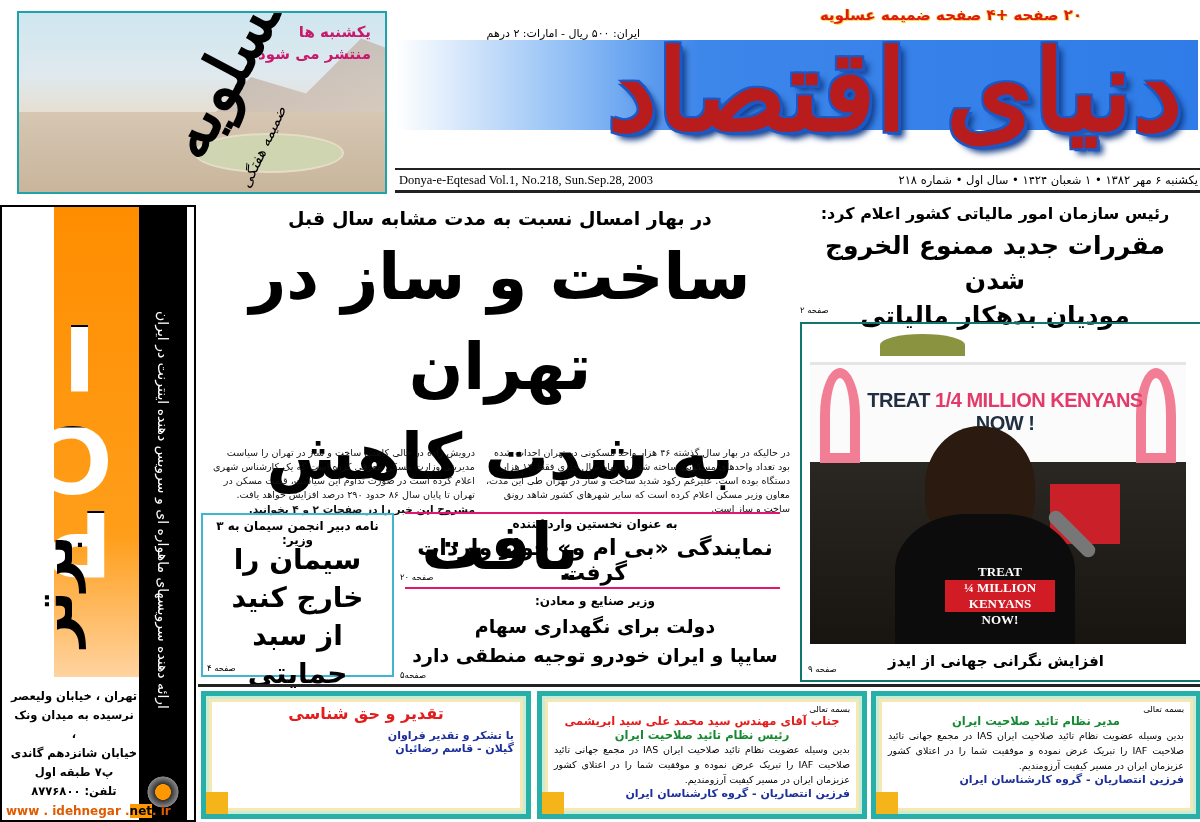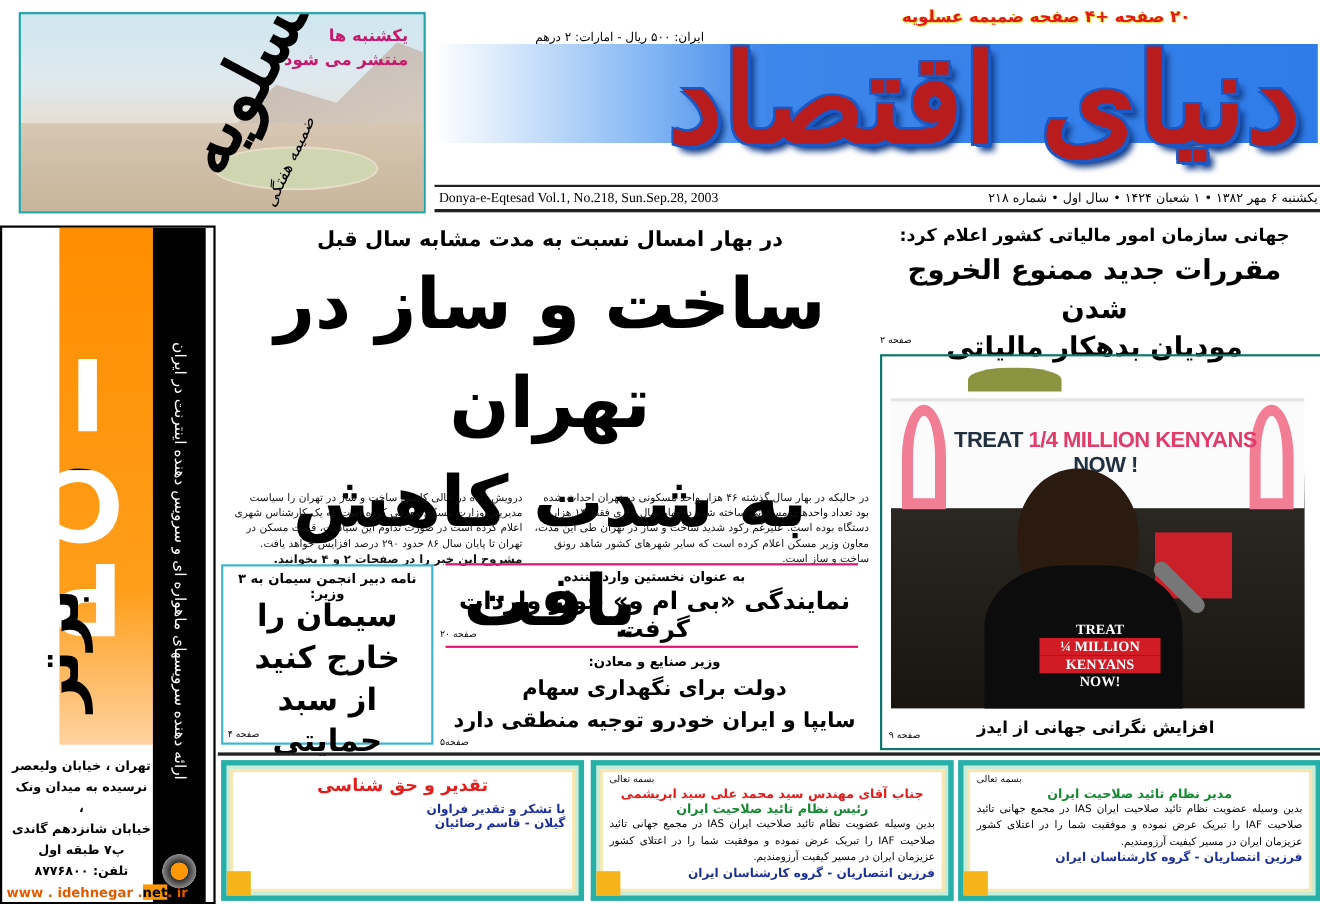--- a/index.html
+++ b/index.html
@@ -105,21 +105,21 @@
   #photo .mic { position: absolute; left: 255px; top: 170px; width: 14px; height: 60px; background: #777; transform: rotate(-45deg); border-radius: 7px; }
   #photo .sign { position: absolute; left: 240px; top: 150px; width: 70px; height: 60px; background: #c9202a; }
   #photo-caption { left: 0; top: 328px; width: 388px; font-weight: bold; font-size: 15px; }
   #photo-page { left: 6px; top: 340px; font-size: 8.5px; }
 
   
   .notice { top: 691px; width: 330px; height: 128px; border: 5px solid #26b0a8;
     background: #fff; box-shadow: inset 0 0 0 3px #c7ecd8, inset 0 0 0 6px #f6e7b3; overflow: hidden; }
   .notice .corner { position: absolute; left: 0; bottom: 0; width: 22px; height: 22px; background: #f4b41a; }
   .notice .inner { position: absolute; left: 12px; right: 12px; top: 8px; bottom: 6px; }
-  .n-small { font-size: 8.5px; text-align: left; }
+  .n-small { font-size: 8.5px; text-align: right; }
   .n-red { font-weight: bold; font-size: 11.5px; color: #e41c1c; text-align: center; }
   .n-green { font-weight: bold; font-size: 11.5px; color: #168a32; text-align: center; }
   .n-body { font-size: 9.5px; line-height: 15px; direction: rtl; text-align: justify; }
   .n-sign { font-weight: bold; font-size: 11px; color: #1c2f9a; direction: rtl; text-align: right; }
   #notice1 { left: 201px; }
   #notice2 { left: 537px; }
   #notice3 { left: 871px; }
   #notice1 .n-title { font-weight: bold; font-size: 16px; color: #e41c1c; text-align: center; }
 </style>
 </head>
@@ -196,21 +196,21 @@
 <div id="bmw-page" class="abs" dir="rtl">صفحه ۲۰</div>
 <div id="bmw-rule2" class="abs pinkrule"></div>
 
 <div id="saipa-kicker" class="abs center" dir="rtl">وزیر صنایع و معادن:</div>
 <div id="saipa-head" class="abs center" dir="rtl">
   <div>دولت برای نگهداری سهام</div>
   <div>سایپا و ایران خودرو توجیه منطقی دارد</div>
 </div>
 <div id="saipa-page" class="abs" dir="rtl">صفحه۵</div>
 
-<div id="tax-kicker" class="abs center" dir="rtl">جهانی سازمان امور مالیاتی کشور اعلام کرد:</div>
+<div id="tax-kicker" class="abs center" dir="rtl">رئیس سازمان امور مالیاتی کشور اعلام کرد:</div>
 <div id="tax-head" class="abs center" dir="rtl">
   <div>مقررات جدید ممنوع الخروج شدن</div>
   <div>مودیان بدهکار مالیاتی</div>
 </div>
 <div id="tax-page" class="abs" dir="rtl">صفحه ۲</div>
 
 <div id="photo-frame" class="abs">
   <div id="photo" class="abs">
     <div class="dome"></div>
     <div class="banner"></div>

